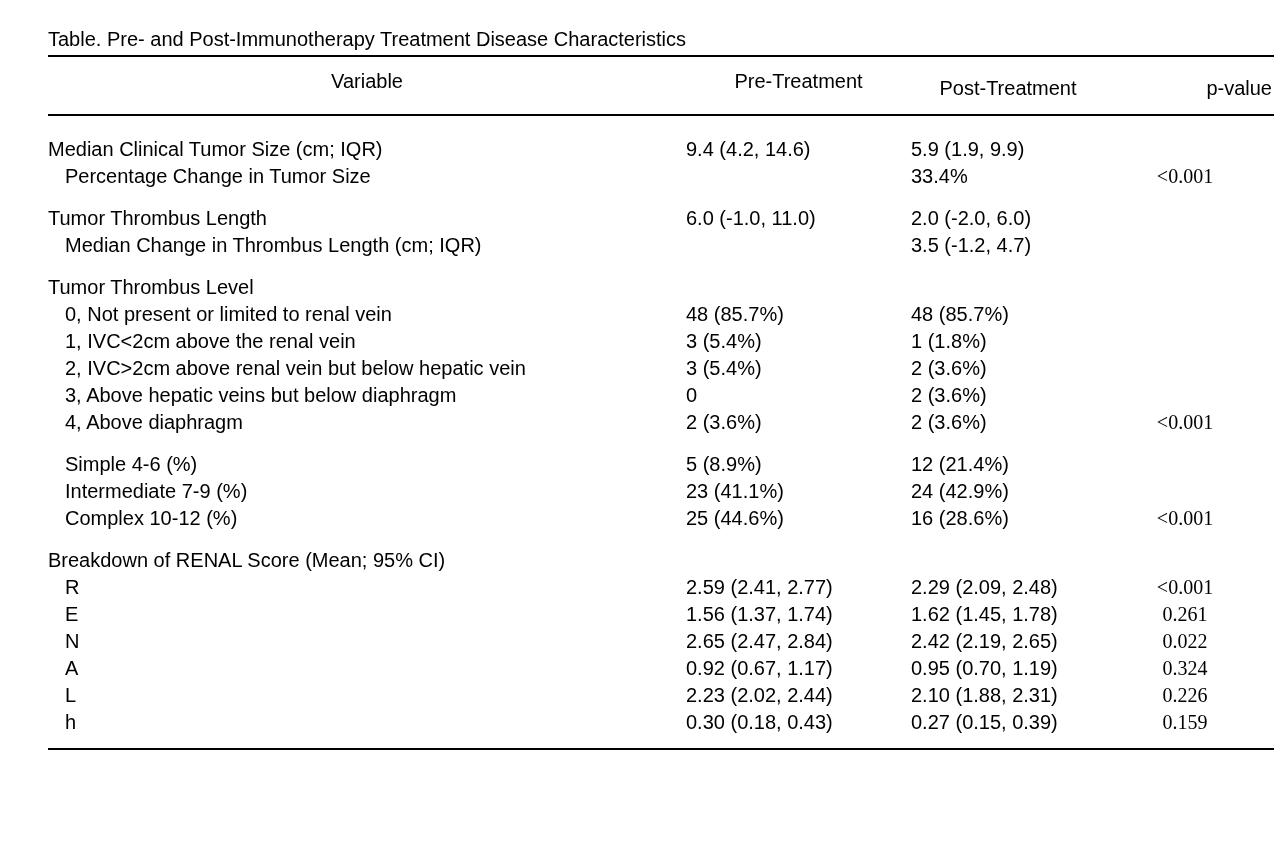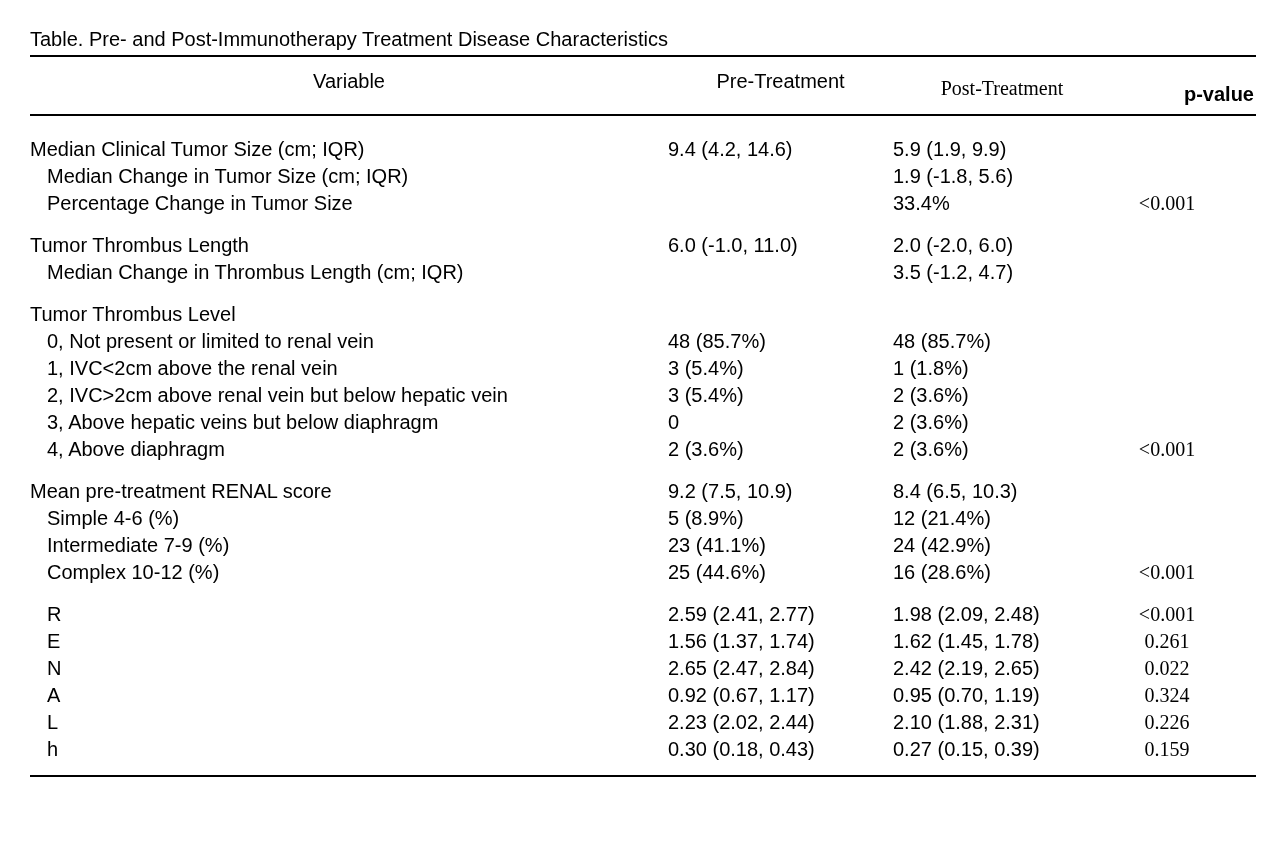--- a/index.html
+++ b/index.html
@@ -9,21 +9,21 @@
   }
   body {
     width: 1286px;
     height: 868px;
     font-family: "Liberation Sans", sans-serif;
     color: #000000;
     overflow: hidden;
   }
   .sheet {
     width: 1226px;
-    margin-left: 30px;
+    margin-left: 48px;
   }
   .table-title {
     padding-top: 27px;
     font-size: 20px;
     line-height: 25px;
     padding-bottom: 3px;
     border-bottom: 2.5px solid #000;
     white-space: nowrap;
   }
   table.char-table {
@@ -42,23 +42,23 @@
     padding: 0;
     vertical-align: middle;
     white-space: nowrap;
   }
   th .hdr { position: relative; display: inline-block; }
   th.h-var  { text-align: center; }
   th.h-var  .hdr { top: -4px; }
   th.h-pre  { text-align: center; text-decoration: underline; }
   th.h-pre  .hdr { top: -4px; }
   th.h-post { text-align: center; }
-  th.h-post .hdr { top: 3px; left: 15px; font-family: Liberation Serif, serif; }
+  th.h-post .hdr { top: 3px; left: 3px; }
   th.h-p    { text-align: right; padding-right: 2px; }
-  th.h-p    .hdr { top: 9px; font-weight: bold; }
+  th.h-p    .hdr { top: 3px; }
   td {
     font-size: 20px;
     line-height: 27px;
     padding: 0;
     vertical-align: top;
     white-space: nowrap;
   }
   td.c-var {}
   td.c-var.indent { padding-left: 17px; }
   td.c-p { text-align: center; padding-right: 3px; font-family: Liberation Serif, serif; }
@@ -88,26 +88,20 @@
       </tr>
     </thead>
   <tbody class="sec sec-first">
         <tr>
     <td class="c-var">Median Clinical Tumor Size (cm; IQR)</td>
     <td class="c-pre">9.4 (4.2, 14.6)</td>
     <td class="c-post">5.9 (1.9, 9.9)</td>
     <td class="c-p"></td>
   </tr>
         <tr>
-    <td class="c-var indent">Median Change in Tumor Size (cm; IQR)</td>
-    <td class="c-pre"></td>
-    <td class="c-post">1.9 (-1.8, 5.6)</td>
-    <td class="c-p"></td>
-  </tr>
-        <tr>
     <td class="c-var indent">Percentage Change in Tumor Size</td>
     <td class="c-pre"></td>
     <td class="c-post">33.4%</td>
     <td class="c-p">&lt;0.001</td>
   </tr>
       </tbody>
       <tbody class="sec">
         <tr>
     <td class="c-var">Tumor Thrombus Length</td>
     <td class="c-pre">6.0 (-1.0, 11.0)</td>
@@ -154,49 +148,49 @@
   </tr>
         <tr>
     <td class="c-var indent">4, Above diaphragm</td>
     <td class="c-pre">2 (3.6%)</td>
     <td class="c-post">2 (3.6%)</td>
     <td class="c-p">&lt;0.001</td>
   </tr>
       </tbody>
       <tbody class="sec">
         <tr>
-    <td class="c-var">Mean pre-treatment RENAL score</td>
-    <td class="c-pre">9.2 (7.5, 10.9)</td>
-    <td class="c-post">8.4 (6.5, 10.3)</td>
-    <td class="c-p"></td>
-  </tr>
-        <tr>
     <td class="c-var indent">Simple 4-6 (%)</td>
     <td class="c-pre">5 (8.9%)</td>
     <td class="c-post">12 (21.4%)</td>
     <td class="c-p"></td>
   </tr>
         <tr>
     <td class="c-var indent">Intermediate 7-9 (%)</td>
     <td class="c-pre">23 (41.1%)</td>
     <td class="c-post">24 (42.9%)</td>
     <td class="c-p"></td>
   </tr>
         <tr>
     <td class="c-var indent">Complex 10-12 (%)</td>
     <td class="c-pre">25 (44.6%)</td>
     <td class="c-post">16 (28.6%)</td>
     <td class="c-p">&lt;0.001</td>
   </tr>
       </tbody>
       <tbody class="sec sec-last">
         <tr>
+    <td class="c-var">Breakdown of RENAL Score (Mean; 95% CI)</td>
+    <td class="c-pre"></td>
+    <td class="c-post"></td>
+    <td class="c-p"></td>
+  </tr>
+        <tr>
     <td class="c-var indent">R</td>
     <td class="c-pre">2.59 (2.41, 2.77)</td>
-    <td class="c-post">1.98 (2.09, 2.48)</td>
+    <td class="c-post">2.29 (2.09, 2.48)</td>
     <td class="c-p">&lt;0.001</td>
   </tr>
         <tr>
     <td class="c-var indent">E</td>
     <td class="c-pre">1.56 (1.37, 1.74)</td>
     <td class="c-post">1.62 (1.45, 1.78)</td>
     <td class="c-p">0.261</td>
   </tr>
         <tr>
     <td class="c-var indent">N</td>

